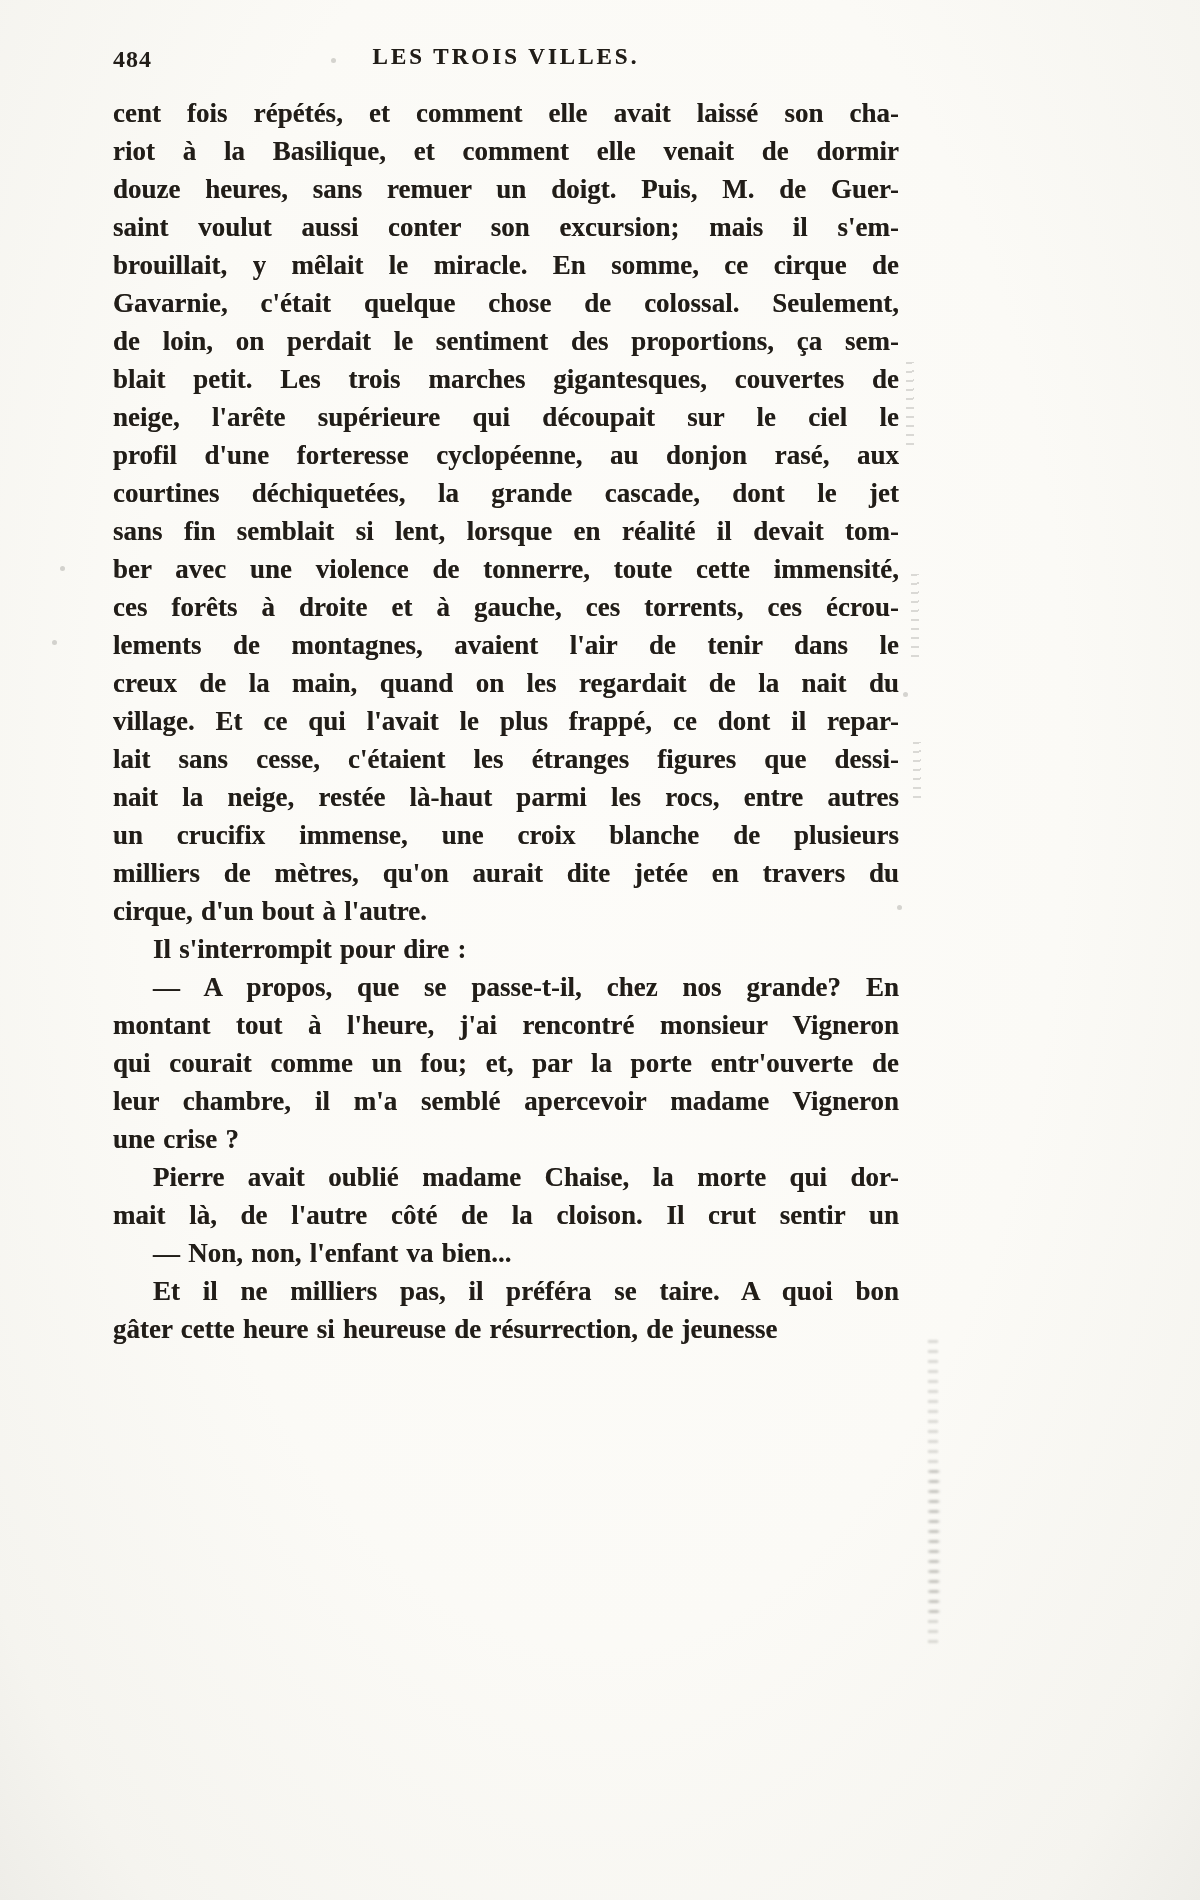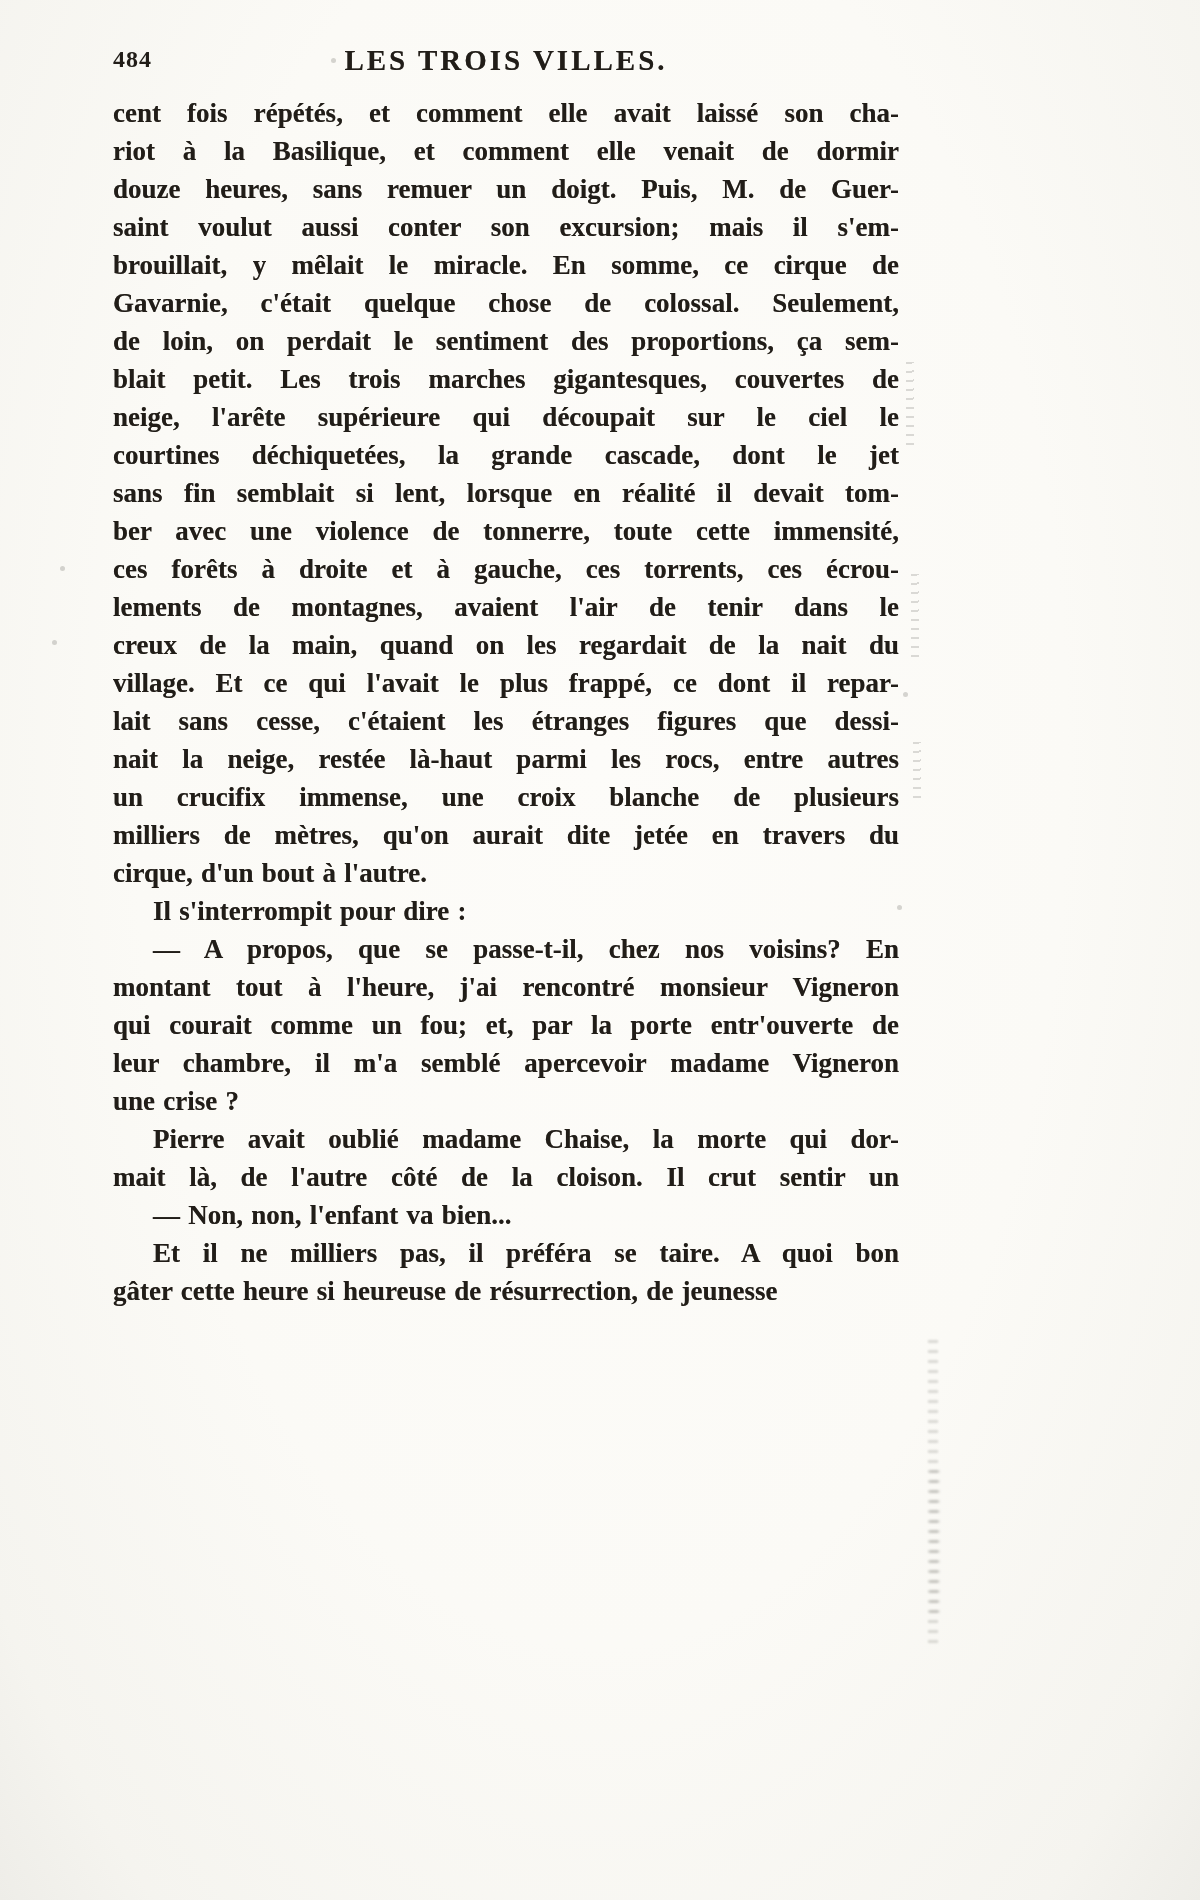--- a/index.html
+++ b/index.html
@@ -18,21 +18,21 @@
   .page-header{
     position:absolute;left:113px;top:44px;width:786px;height:34px;
   }
   .page-number{
     position:absolute;left:0;top:2px;
     font-size:24px;font-weight:bold;letter-spacing:1px;
   }
   .running-title{
     position:absolute;left:0;top:0;width:100%;
     text-align:center;
-    font-size:29px;font-weight:bold;letter-spacing:3px;
+    font-size:23px;font-weight:bold;letter-spacing:3px;
     text-shadow:0 0 .5px rgba(20,15,10,.55);
   }
   
   .page-body{
     position:absolute;left:113px;top:94px;width:786px;
     font-size:27px;line-height:38px;
     word-spacing:1.5px;
     text-shadow:0 0 .55px rgba(25,20,12,.5);
   }
   .line{
@@ -81,34 +81,35 @@
   <div class="page-body">
       <div class="line">cent fois répétés, et comment elle avait laissé son cha-</div>
       <div class="line">riot à la Basilique, et comment elle venait de dormir</div>
       <div class="line">douze heures, sans remuer un doigt. Puis, M. de Guer-</div>
       <div class="line">saint voulut aussi conter son excursion; mais il s'em-</div>
       <div class="line">brouillait, y mêlait le miracle. En somme, ce cirque de</div>
       <div class="line">Gavarnie, c'était quelque chose de colossal. Seulement,</div>
       <div class="line">de loin, on perdait le sentiment des proportions, ça sem-</div>
       <div class="line">blait petit. Les trois marches gigantesques, couvertes de</div>
       <div class="line">neige, l'arête supérieure qui découpait sur le ciel le</div>
+      <div class="line">profil d'une forteresse cyclopéenne, au donjon rasé, aux</div>
       <div class="line">courtines déchiquetées, la grande cascade, dont le jet</div>
       <div class="line">sans fin semblait si lent, lorsque en réalité il devait tom-</div>
       <div class="line">ber avec une violence de tonnerre, toute cette immensité,</div>
       <div class="line">ces forêts à droite et à gauche, ces torrents, ces écrou-</div>
       <div class="line">lements de montagnes, avaient l'air de tenir dans le</div>
       <div class="line">creux de la main, quand on les regardait de la nait du</div>
       <div class="line">village. Et ce qui l'avait le plus frappé, ce dont il repar-</div>
       <div class="line">lait sans cesse, c'étaient les étranges figures que dessi-</div>
       <div class="line">nait la neige, restée là-haut parmi les rocs, entre autres</div>
       <div class="line">un crucifix immense, une croix blanche de plusieurs</div>
       <div class="line">milliers de mètres, qu'on aurait dite jetée en travers du</div>
       <div class="line last">cirque, d'un bout à l'autre.</div>
       <div class="line indent last">Il s'interrompit pour dire :</div>
-      <div class="line indent">— A propos, que se passe-t-il, chez nos voisins? En</div>
+      <div class="line indent">— A propos, que se passe-t-il, chez nos grande? En</div>
       <div class="line">montant tout à l'heure, j'ai rencontré monsieur Vigneron</div>
       <div class="line">qui courait comme un fou; et, par la porte entr'ouverte de</div>
       <div class="line">leur chambre, il m'a semblé apercevoir madame Vigneron</div>
       <div class="line last">une crise ?</div>
       <div class="line indent">Pierre avait oublié madame Chaise, la morte qui dor-</div>
       <div class="line">mait là, de l'autre côté de la cloison. Il crut sentir un</div>
       <div class="line indent last">— Non, non, l'enfant va bien...</div>
       <div class="line indent">Et il ne milliers pas, il préféra se taire. A quoi bon</div>
       <div class="line last">gâter cette heure si heureuse de résurrection, de jeunesse</div>
     </div>

